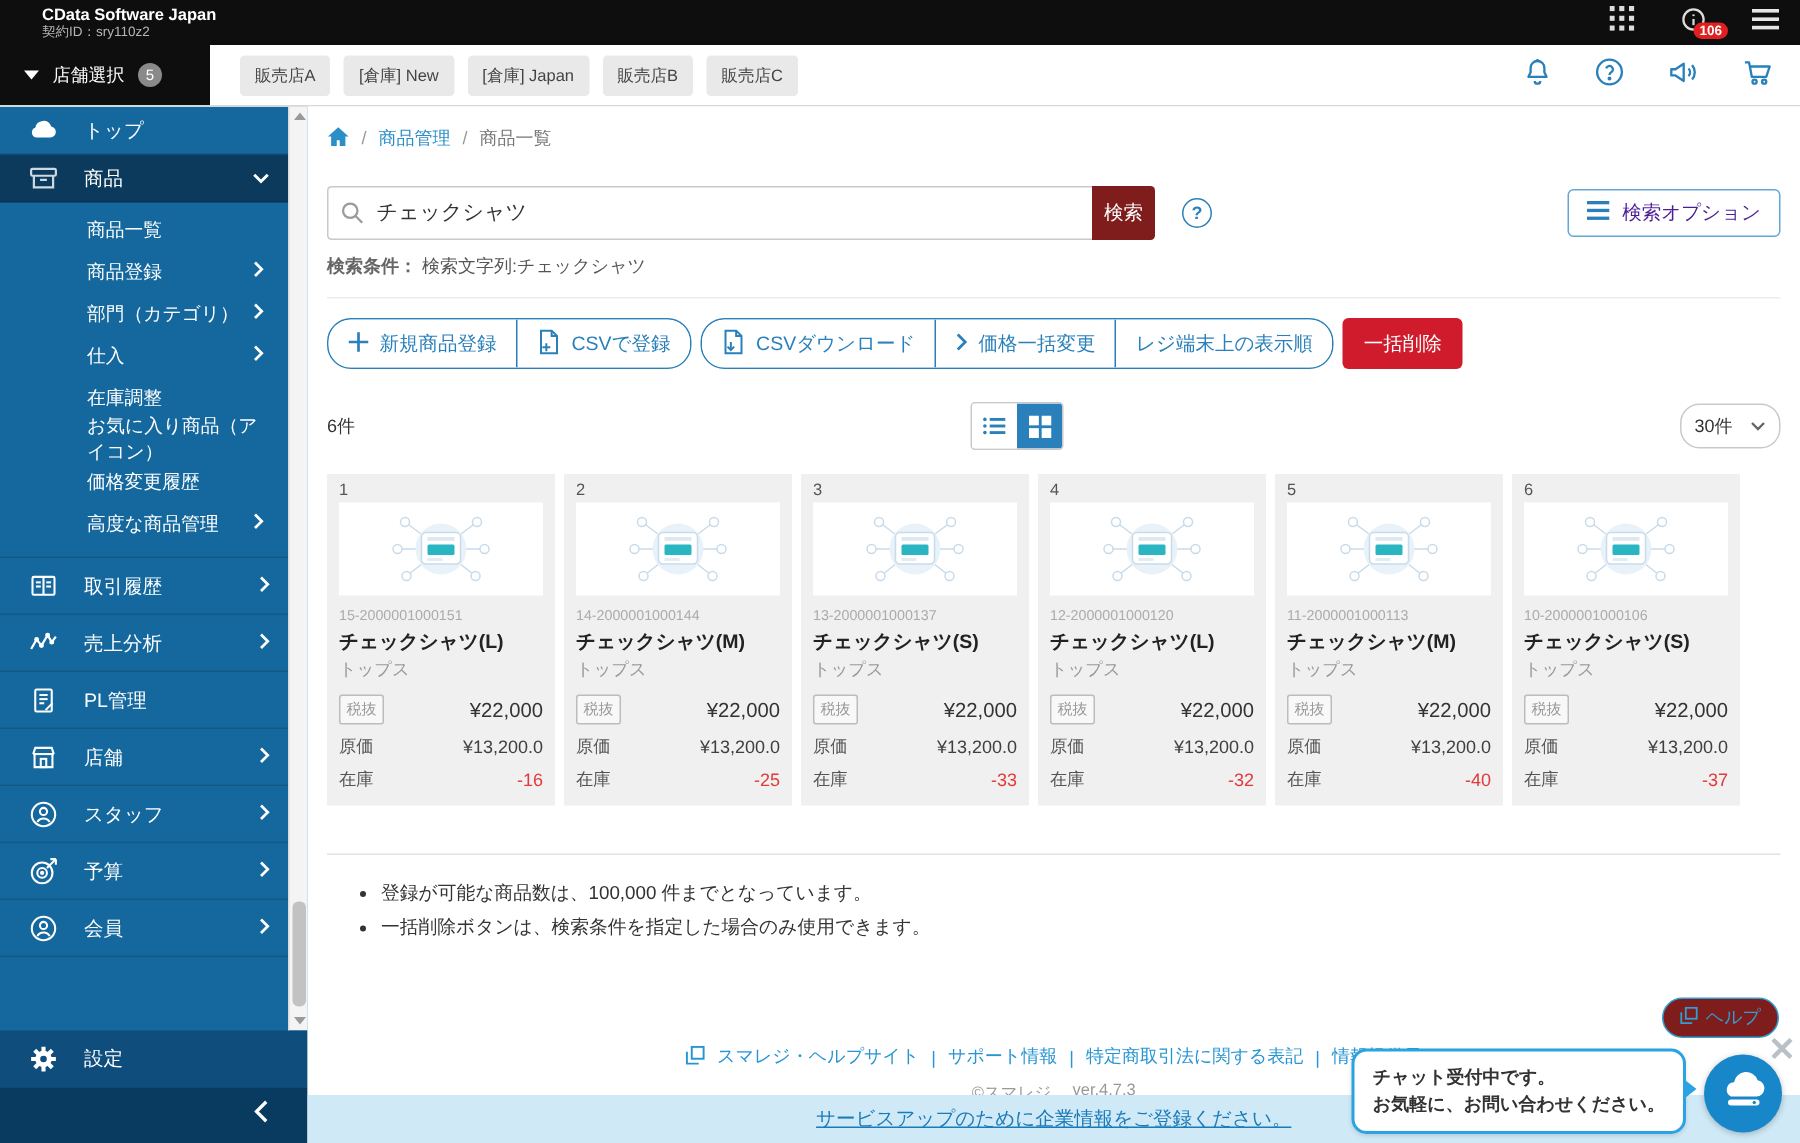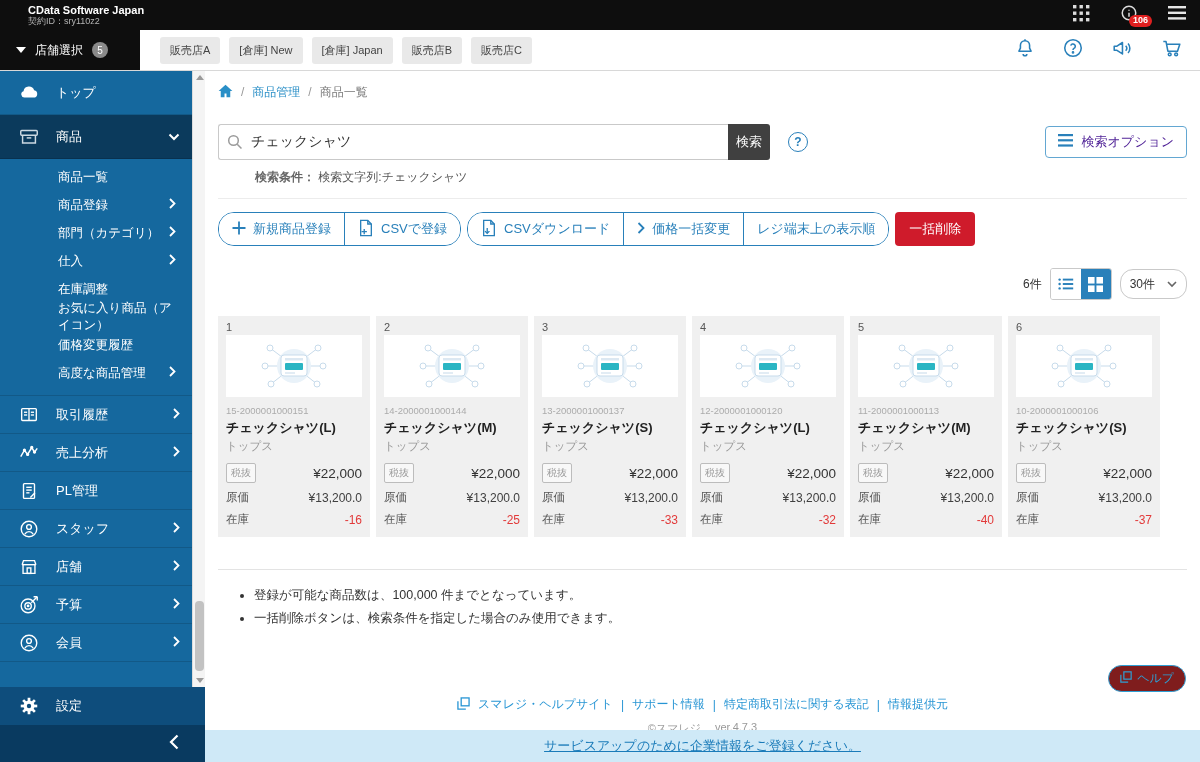--- a/index.html
+++ b/index.html
@@ -25,21 +25,21 @@
   .store-tab { background:#e9e9e9; color:#444; font-size:11px; padding:6px 10px; border-radius:3px; cursor:pointer; white-space:nowrap; }
   .header2-icons { position:absolute; right:16px; top:0; height:40px; display:flex; align-items:center; gap:26px; }
 
   
   .bodyrow { flex:1; display:flex; min-height:0; }
 
   
   .sidebar { flex:0 0 205px; background:#15689e; color:#fff; display:flex; flex-direction:column; }
   .menu { flex:1; position:relative; overflow:hidden; }
   .menu-inner { margin-right:13px; }
-  .side-item { height:44px; display:flex; align-items:center; padding:0 12px 0 18px; font-size:13px; border-bottom:1px solid rgba(0,0,0,.14); cursor:pointer; }
+  .side-item { height:32px; display:flex; align-items:center; padding:0 12px 0 18px; font-size:13px; border-bottom:1px solid rgba(0,0,0,.14); cursor:pointer; }
   .side-item .sicon { width:22px; height:22px; margin-right:16px; flex:0 0 22px; }
   .side-item.lower { height:38px; }
   .side-item.active { background:#0b3a5c; }
   .chev { margin-left:auto; }
   .sub-item { height:28px; display:flex; align-items:center; padding:0 16px 0 58px; font-size:12.5px; cursor:pointer; }
   .submenu { padding:4px 0 8px; border-bottom:1px solid rgba(0,0,0,.14); }
   .scrollstrip { position:absolute; right:0; top:0; bottom:0; width:13px; background:#f4f4f4; border-left:1px solid #dcdcdc; }
   .ss-arrow { position:absolute; left:3px; width:0; height:0; border-left:4px solid transparent; border-right:4px solid transparent; }
   .ss-up { top:4px; border-bottom:5px solid #9a9a9a; }
   .ss-down { bottom:4px; border-top:5px solid #9a9a9a; }
@@ -51,36 +51,36 @@
   .main { flex:1; position:relative; background:#fff; overflow:hidden; }
   .content { padding:12px 13px 0 13px; }
   .breadcrumb { display:flex; align-items:center; gap:8px; font-size:12px; color:#999; height:18px; }
   .bc-link { color:#2a8fc7; cursor:pointer; }
   .bc-current { color:#777; }
 
   .search-row { display:flex; align-items:center; margin-top:23px; }
   .search-box { position:relative; width:510px; }
   .search-box input { width:100%; height:36px; border:1px solid #c9c9c9; border-right:none; border-radius:3px 0 0 3px; padding:0 10px 0 32px; font-size:14px; color:#333; font-family:"Liberation Sans", sans-serif; outline:none; }
   .mag { position:absolute; left:9px; top:10px; }
-  .search-btn { width:42px; height:36px; background:#404040; color:#fff; border:none; border-radius:0 3px 3px 0; font-size:13px; cursor:pointer; }
+  .search-btn { width:42px; height:36px; background:#7f1d1d; color:#fff; border:none; border-radius:0 3px 3px 0; font-size:13px; cursor:pointer; }
   .help-circle { margin-left:18px; width:20px; height:20px; border:1.5px solid #2980ba; border-radius:50%; color:#2980ba; font-size:12px; font-weight:bold; display:flex; align-items:center; justify-content:center; cursor:pointer; }
   .search-options { margin-left:auto; height:32px; border:1px solid #63a7d2; color:#4c1d95; background:#fff; border-radius:4px; display:flex; align-items:center; gap:8px; padding:0 12px; font-size:13px; cursor:pointer; }
 
-  .cond-row { margin-top:9px; font-size:12px; color:#555;margin-left:37px; }
+  .cond-row { margin-top:9px; font-size:12px; color:#555; }
   .cond-label { font-weight:bold; color:#666; }
   .divider-thin { border-top:1px solid #ececec; margin-top:12px; }
 
   .actions-row { display:flex; align-items:center; margin-top:13px; }
   .btn-group { display:flex; border:1px solid #2980ba; border-radius:16px; overflow:hidden; background:#fff; }
   .btn-group + .btn-group { margin-left:6px; }
   .action-btn { background:#fff; color:#2980ba; font-size:13px; height:32px; display:flex; align-items:center; gap:7px; padding:0 13px; border:none; cursor:pointer; font-family:"Liberation Sans", sans-serif; white-space:nowrap; }
   .action-btn + .action-btn { border-left:1px solid #2980ba; }
   .delete-btn { background:#cf1b2b; color:#fff; border:none; border-radius:4px; height:34px; padding:0 14px; font-size:13px; margin-left:6px; cursor:pointer; font-family:"Liberation Sans", sans-serif; }
 
-  .results-row { display:flex; justify-content:flex-end; align-items:center; margin-top:22px; gap:8px; }
+  .results-row { display:flex; justify-content:space-between; align-items:center; margin-top:22px; gap:8px; }
   .result-count { font-size:12px; color:#333; }
   .view-toggle { display:flex; border:1px solid #c9c9c9; border-radius:3px; overflow:hidden; }
   .view-btn { width:30px; height:30px; background:#fff; display:flex; align-items:center; justify-content:center; cursor:pointer; }
   .view-btn.active { background:#2980ba; }
   .page-size { height:30px; border:1px solid #c9c9c9; border-radius:13px; display:flex; align-items:center; gap:12px; padding:0 9px; font-size:12px; color:#333; cursor:pointer; background:#fff; }
 
   .cards { display:grid; grid-template-columns:repeat(6,152px); gap:6px; margin-top:16px; }
   .card { background:#f0f0f0; padding:5px 8px 10px; cursor:pointer; }
   .card-number { font-size:11px; color:#555; }
   .card-img { background:#fff; height:62px; margin-top:2px; display:flex; align-items:center; justify-content:center; }
@@ -306,37 +306,37 @@
                   <rect x="6" y="4" width="12" height="16" rx="1"></rect>
                   <line x1="9" y1="8" x2="15" y2="8"></line>
                   <line x1="9" y1="11" x2="15" y2="11"></line>
                   <line x1="9" y1="14" x2="12.5" y2="14"></line>
                   <path d="M13.5 19l5-5"></path>
                 </svg></span>
             <span>PL管理</span>
           </div>
           <div class="side-item lower">
             <span class="sicon"><svg width="22" height="22" viewBox="0 0 24 24" fill="none" stroke="#fff" stroke-width="1.5">
-                  <circle cx="12" cy="12" r="8.5"></circle>
-                  <circle cx="12" cy="9.8" r="2.6"></circle>
-                  <path d="M7.5 17.5a5.2 5.2 0 0 1 9 0"></path>
-                </svg></span>
-            <span>スタッフ</span>
-            <span class="chev"><svg width="7" height="11" viewBox="0 0 7 11" fill="none" stroke="#fff" stroke-width="1.8">
-                  <path d="M1 1l4.5 4.5L1 10"></path>
-                </svg></span>
-          </div>
-          <div class="side-item lower">
-            <span class="sicon"><svg width="22" height="22" viewBox="0 0 24 24" fill="none" stroke="#fff" stroke-width="1.5">
                   <path d="M4.5 9.5 6 5h12l1.5 4.5"></path>
                   <path d="M4.5 9.5h15"></path>
                   <path d="M5.5 9.5V19h13V9.5"></path>
                   <rect x="10" y="13" width="4" height="6"></rect>
                 </svg></span>
             <span>店舗</span>
+            <span class="chev"><svg width="7" height="11" viewBox="0 0 7 11" fill="none" stroke="#fff" stroke-width="1.8">
+                  <path d="M1 1l4.5 4.5L1 10"></path>
+                </svg></span>
+          </div>
+          <div class="side-item lower">
+            <span class="sicon"><svg width="22" height="22" viewBox="0 0 24 24" fill="none" stroke="#fff" stroke-width="1.5">
+                  <circle cx="12" cy="12" r="8.5"></circle>
+                  <circle cx="12" cy="9.8" r="2.6"></circle>
+                  <path d="M7.5 17.5a5.2 5.2 0 0 1 9 0"></path>
+                </svg></span>
+            <span>スタッフ</span>
             <span class="chev"><svg width="7" height="11" viewBox="0 0 7 11" fill="none" stroke="#fff" stroke-width="1.8">
                   <path d="M1 1l4.5 4.5L1 10"></path>
                 </svg></span>
           </div>
           <div class="side-item lower">
             <span class="sicon"><svg width="22" height="22" viewBox="0 0 24 24" fill="none" stroke="#fff" stroke-width="1.5">
                   <circle cx="11" cy="13" r="7.5"></circle>
                   <circle cx="11" cy="13" r="3.5"></circle>
                   <circle cx="11" cy="13" r=".8" fill="#fff"></circle>
                   <path d="M14.5 9.5 21 3"></path>
@@ -799,19 +799,40 @@
       </div>
 
       <div class="help-pill">
         <span><svg width="12" height="12" viewBox="0 0 14 14" fill="none" stroke="#2e9fd4" stroke-width="1.4">
               <rect x="4.5" y="1" width="8.5" height="8.5"></rect>
               <path d="M9.5 13H1V4.5"></path>
             </svg></span>
         <span>ヘルプ</span>
       </div>
 
+      <div class="chat">
+        <div class="chat-bubble">
+          <div>チャット受付中です。</div>
+          <div>お気軽に、お問い合わせください。</div>
+        </div>
+        <div class="chat-circ-wrap">
+          <span class="chat-close"><svg width="16" height="16" viewBox="0 0 16 16" stroke="#b9c0c7" stroke-width="3">
+                <line x1="2" y1="2" x2="14" y2="14"></line>
+                <line x1="14" y1="2" x2="2" y2="14"></line>
+              </svg></span>
+          <div class="chat-circle">
+            <span>
+              <svg width="34" height="30" viewBox="0 0 34 30">
+                  <path fill="#fff" d="M9 19h17a5.5 5.5 0 0 0 .8-10.9A8.2 8.2 0 0 0 11 9.5 5 5 0 0 0 9 19z"></path>
+                  <rect x="7" y="21" width="21" height="4" rx="2" fill="#fff"></rect>
+                  <circle cx="24.5" cy="23" r="1.1" fill="#1887c9"></circle>
+                </svg>
+            </span>
+          </div>
+        </div>
+      </div>
 
       <div class="banner">
         <span class="banner-link">サービスアップのために企業情報をご登録ください。</span>
       </div>
     </main>
   </div>
 </div>
 
 </body></html>

